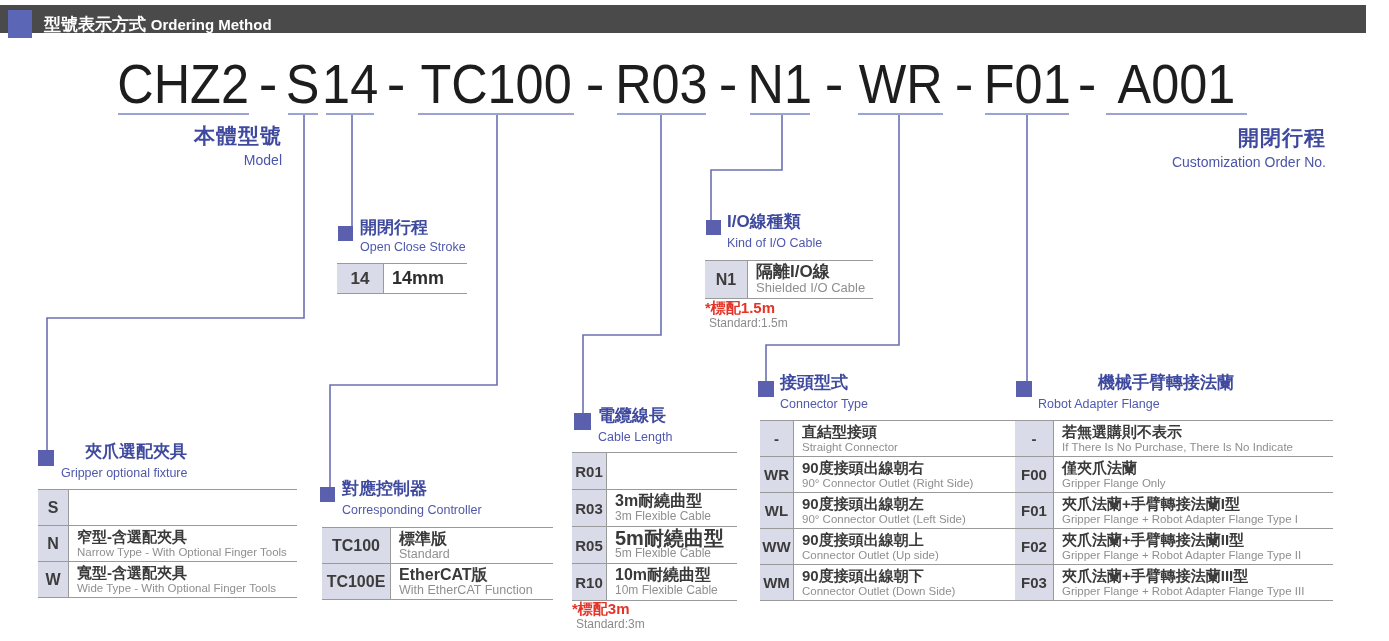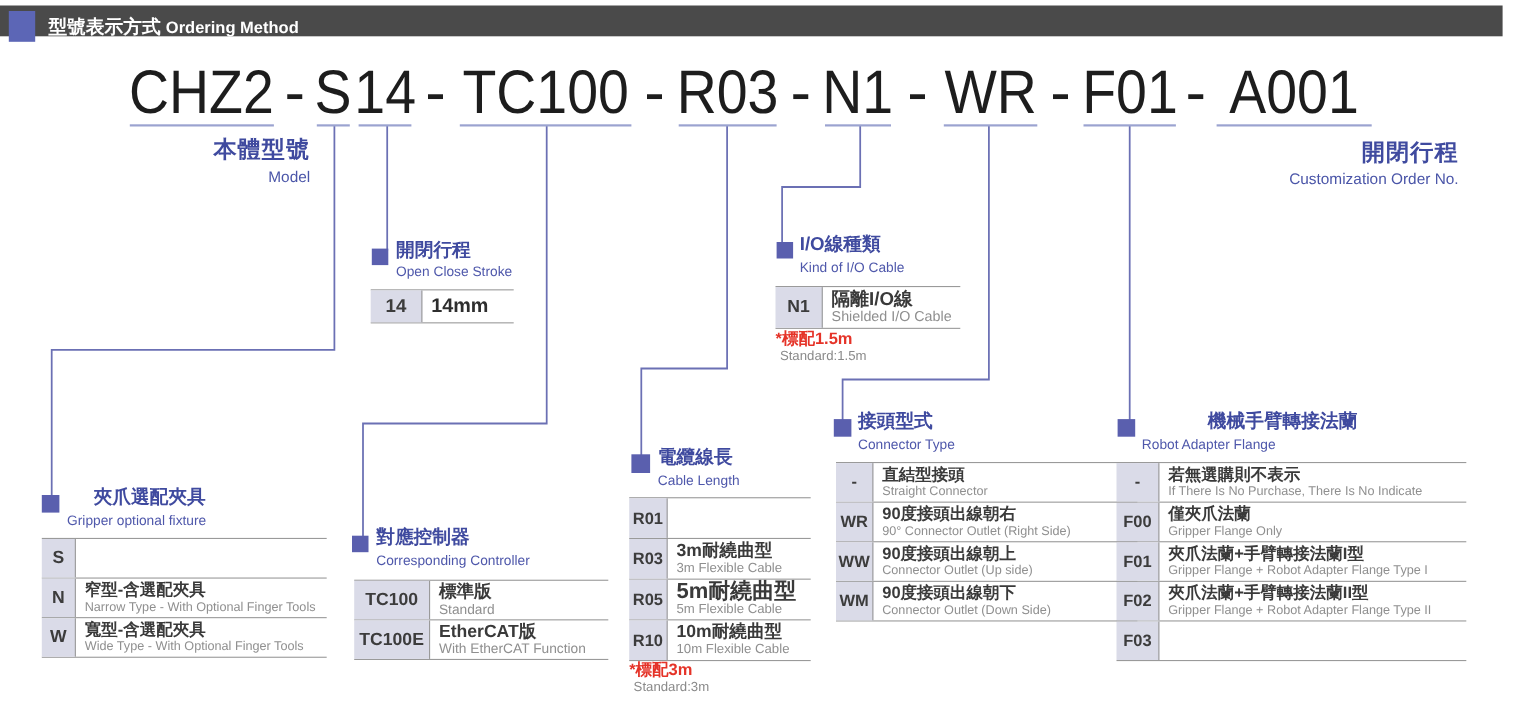--- a/index.html
+++ b/index.html
@@ -224,20 +224,27 @@
       </div>
     </div>
     <div class="trow" style="height:36px;">
       <div class="tcode" style="width:33px;">WR</div>
       <div class="tdesc">
         <div class="zh">90度接頭出線朝右</div>
         <div class="en">90° Connector Outlet (Right Side)</div>
       </div>
     </div>
     <div class="trow" style="height:36px;">
+      <div class="tcode" style="width:33px;">WL</div>
+      <div class="tdesc">
+        <div class="zh">90度接頭出線朝左</div>
+        <div class="en">90° Connector Outlet (Left Side)</div>
+      </div>
+    </div>
+    <div class="trow" style="height:36px;">
       <div class="tcode" style="width:33px;">WW</div>
       <div class="tdesc">
         <div class="zh">90度接頭出線朝上</div>
         <div class="en">Connector Outlet (Up side)</div>
       </div>
     </div>
     <div class="trow" style="height:36px;">
       <div class="tcode" style="width:33px;">WM</div>
       <div class="tdesc">
         <div class="zh">90度接頭出線朝下</div>
@@ -273,16 +280,20 @@
     </div>
     <div class="trow" style="height:36px;">
       <div class="tcode" style="width:38px;">F02</div>
       <div class="tdesc">
         <div class="zh">夾爪法蘭+手臂轉接法蘭II型</div>
         <div class="en">Gripper Flange + Robot Adapter Flange Type II</div>
       </div>
     </div>
     <div class="trow" style="height:36px;">
       <div class="tcode" style="width:38px;">F03</div>
+      <div class="tdesc">
+        <div class="zh">夾爪法蘭+手臂轉接法蘭III型</div>
+        <div class="en">Gripper Flange + Robot Adapter Flange Type III</div>
+      </div>
     </div>
   </div>
 
 </div>
 
 </body></html>

